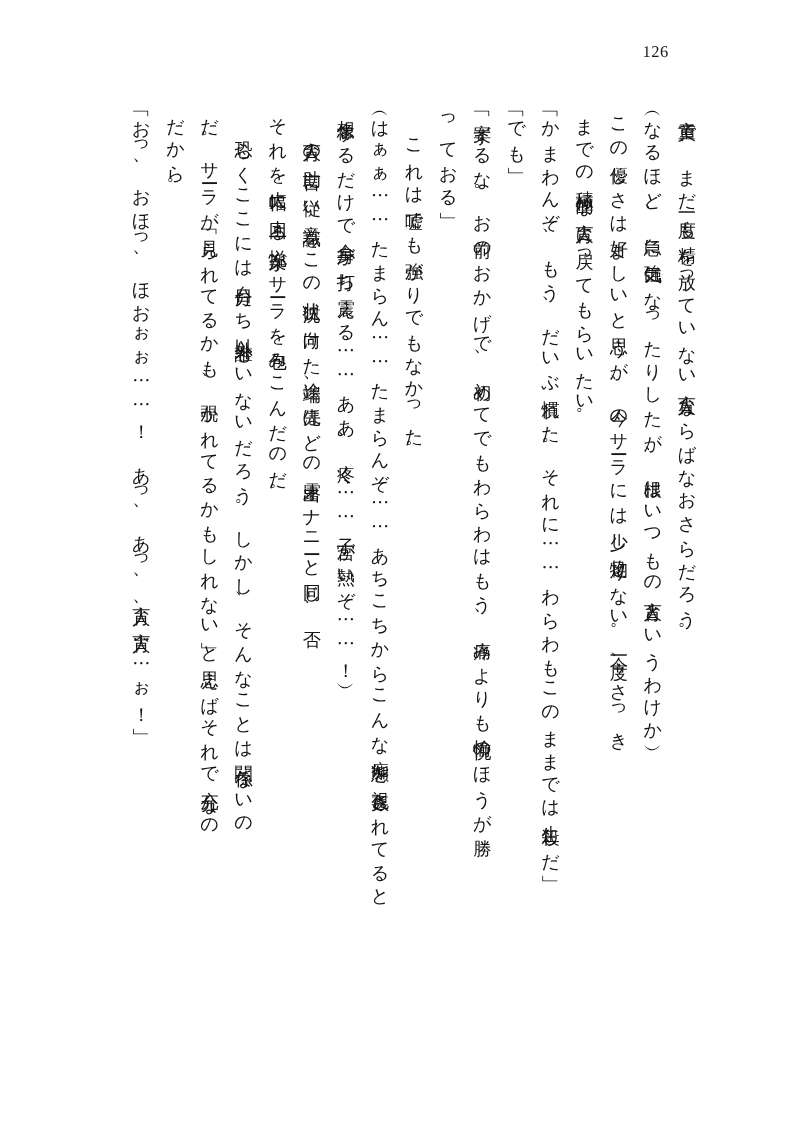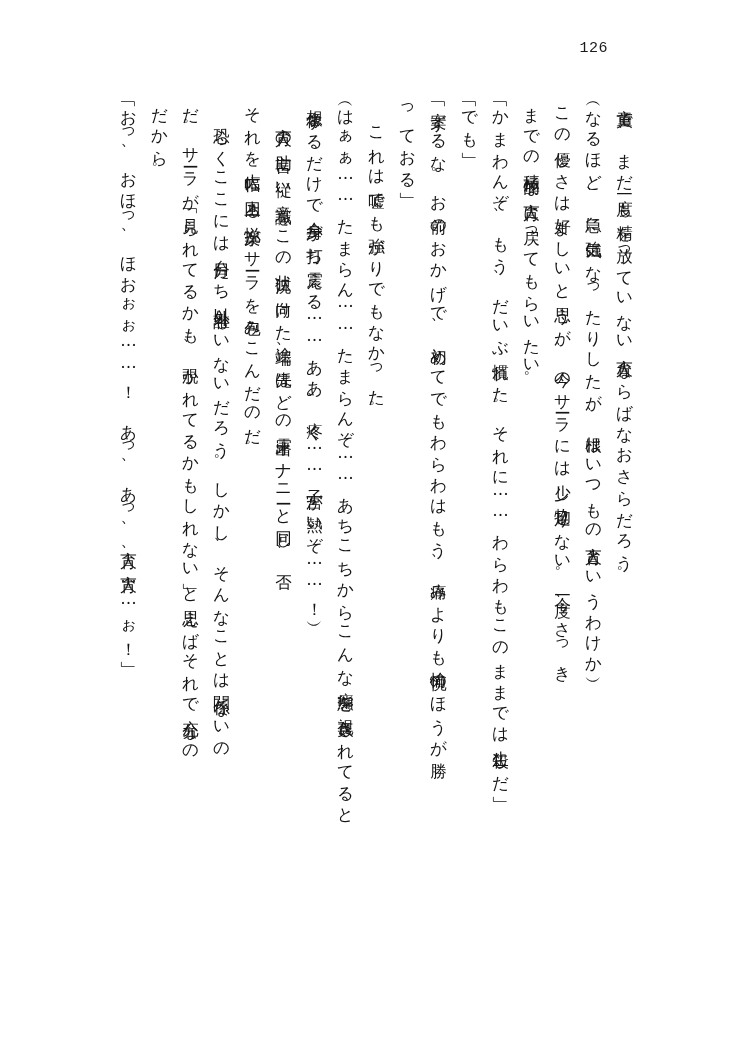--- a/index.html
+++ b/index.html
@@ -14,21 +14,21 @@
     background: #ffffff;
     overflow: hidden;
     font-family: "DejaVu Serif", "Liberation Serif", serif;
     color: #1a1a1a;
   }
   .page-number {
     position: absolute;
     top: 40px;
     right: 128px;
     font-size: 15px;
-    font-family: Liberation Mono, monospace;
+    font-family: Liberation Serif, serif;
     letter-spacing: 0.5px;
     color: #1a1a1a;
   }
   .body-text {
     position: absolute;
     top: 96px;
     left: 108px;
     right: 96px;
     height: 810px;
     display: flex;

